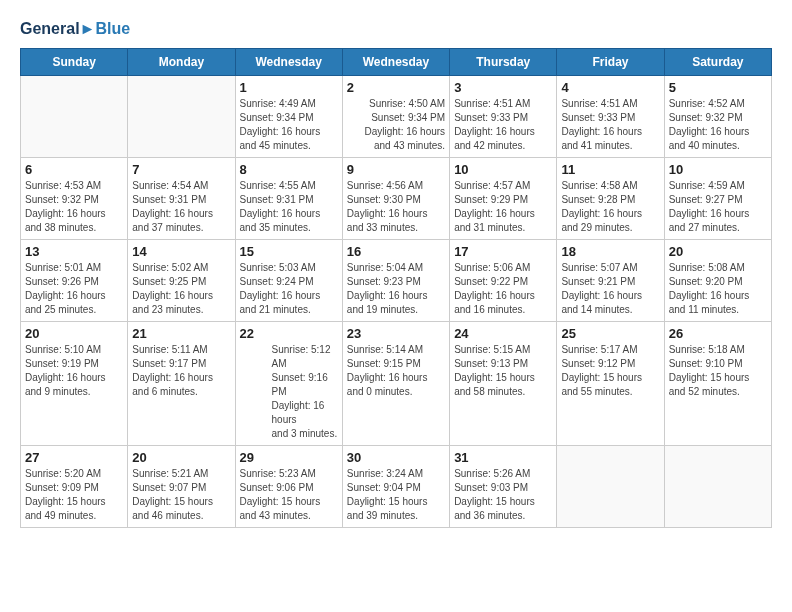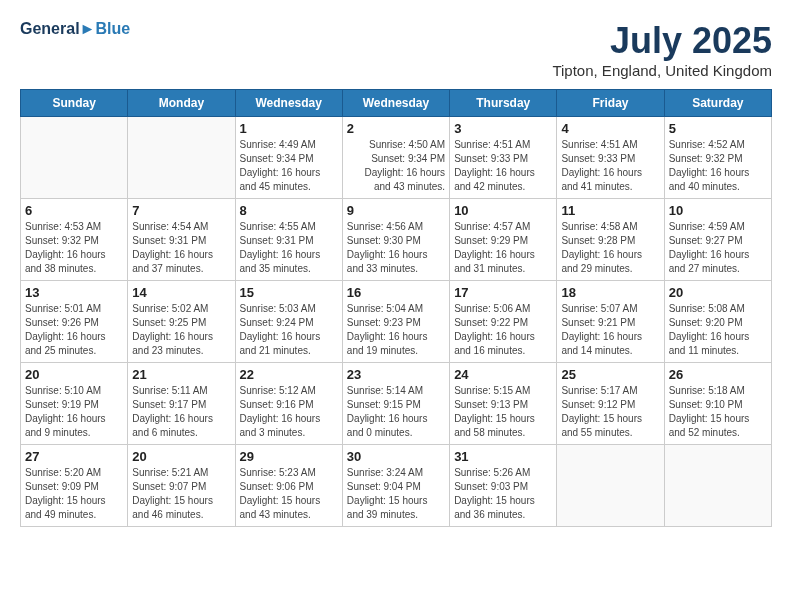--- a/index.html
+++ b/index.html
@@ -75,24 +75,20 @@
   </style>
 </head>
 <body>
 
 <div class="header">
   <div class="logo">
     <div style="display:flex;flex-direction:row;line-height:1.1">
       <span style="font-size:16px;font-weight:bold;color:#1a3a5c;">General<span style="color:#2a7ab5;">►</span></span>
       <span style="font-size:16px;font-weight:bold;color:#2a7ab5;">Blue</span>
     </div>
-  </div>
-  <div class="title-block">
-    <div class="month-title">July 2025</div>
-    <div class="location">Tipton, England, United Kingdom</div>
   </div>
 </div>
 
 <table>
   <thead>
     <tr>
     <th>Sunday</th>
         <th>Monday</th>
         <th>Wednesday</th>
         <th>Wednesday</th>
@@ -253,21 +249,21 @@
         </td>
         <td>
           <div class="day-number">21</div>
           <div class="day-detail" style="white-space: pre-line;">Sunrise: 5:11 AM
 Sunset: 9:17 PM
 Daylight: 16 hours
 and 6 minutes.</div>
         </td>
         <td>
           <div class="day-number">22</div>
-          <div class="day-detail" style="white-space: pre-line;">Sunrise: 5:12 AM
+          <div class="day-detail" style="white-space: pre-line; margin-left: 32px;">Sunrise: 5:12 AM
 Sunset: 9:16 PM
 Daylight: 16 hours
 and 3 minutes.</div>
         </td>
         <td>
           <div class="day-number">23</div>
           <div class="day-detail" style="white-space: pre-line;">Sunrise: 5:14 AM
 Sunset: 9:15 PM
 Daylight: 16 hours
 and 0 minutes.</div>

